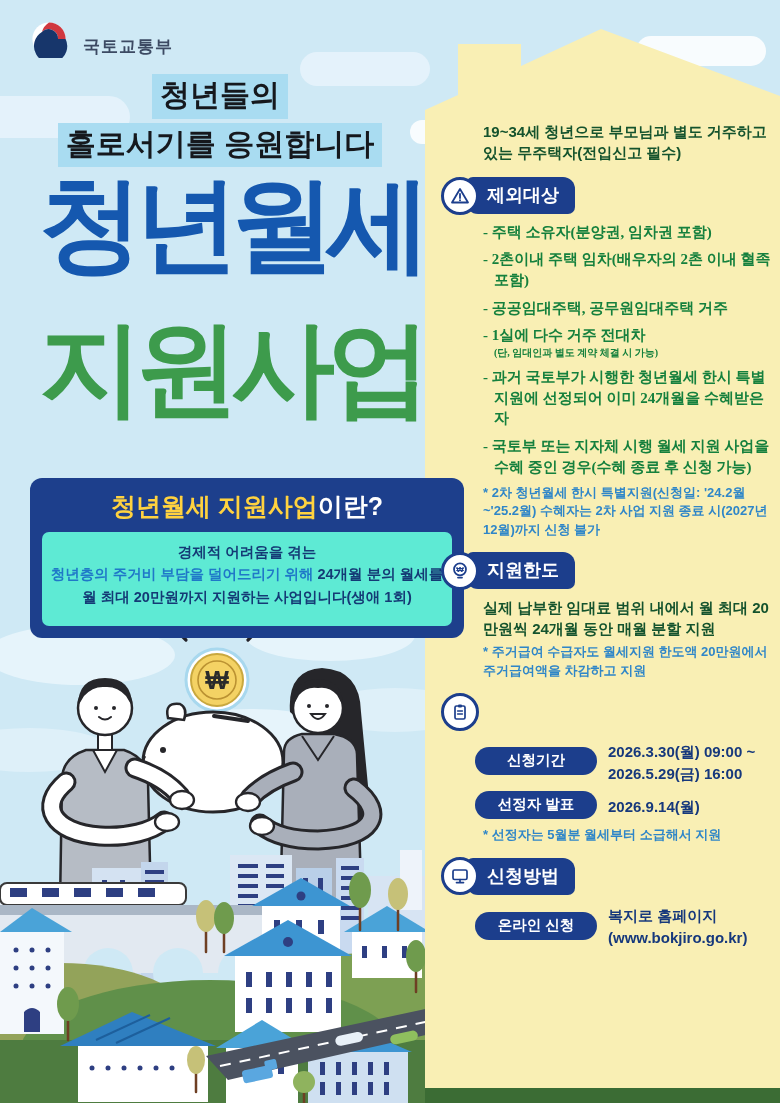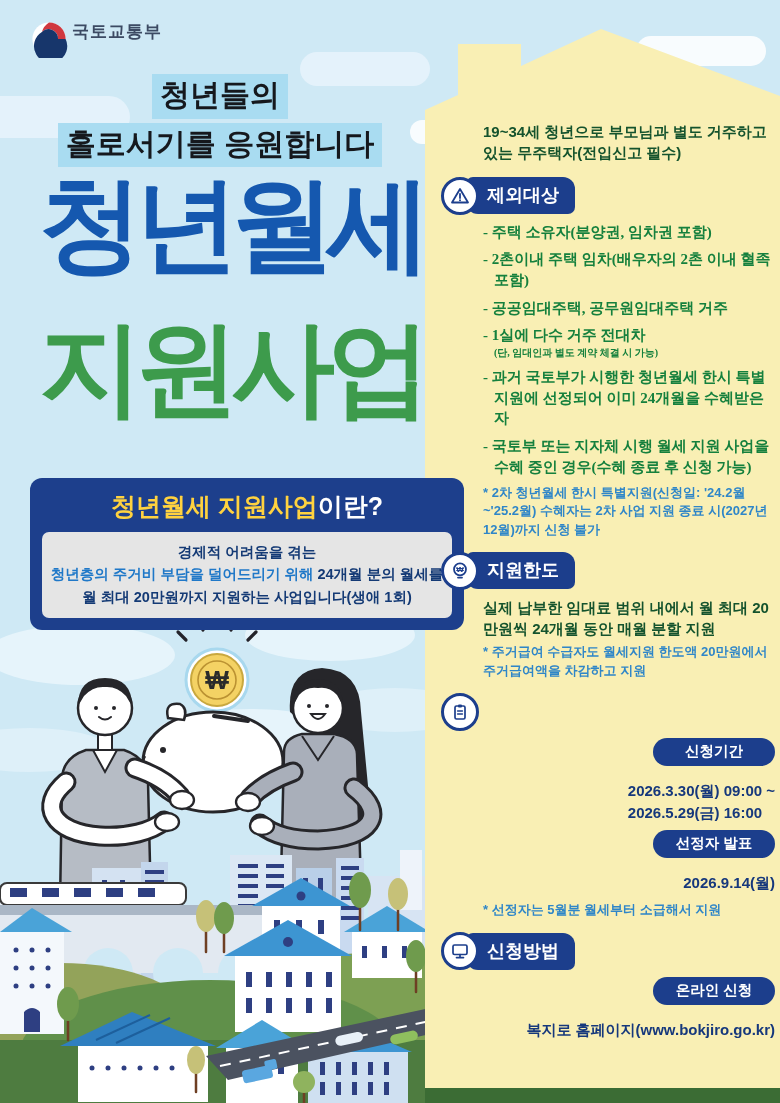--- a/index.html
+++ b/index.html
@@ -1,57 +1,57 @@
 <!DOCTYPE html>
 <html><head>
 <meta charset="utf-8">
 <style>
   html,body{margin:0;padding:0;}
   body{font-family:"Liberation Sans","DejaVu Sans",sans-serif;}
   #poster{position:relative;width:780px;height:1103px;overflow:hidden;background:#cfe9f5;}
   .abs{position:absolute;}
 
   
-  .logo{left:30px;top:20px;display:flex;align-items:flex-start;gap:4px;z-index:3;}
+  .logo{left:30px;top:20px;display:flex;align-items:flex-end;gap:15px;z-index:3;}
   .logo-text{font-size:17px;font-weight:bold;color:#3c4a63;letter-spacing:1px;}
 
   .slogan{left:0;top:74px;width:440px;text-align:center;z-index:3;line-height:1.35;}
   .slogan .hl{display:inline-block;background:#a9dcf1;padding:1px 8px 3px;font-size:30px;font-weight:800;color:#15181d;}
   .slogan .row2{margin-top:4px;}
 
   .big-title{left:15px;width:432px;text-align:center;font-weight:900;font-size:104px;
              letter-spacing:-8px;line-height:1;z-index:3;}
   .title1{top:172px;color:#1558af;}
   .title2{top:316px;color:#3d9b4c;}
 
   .about-box{left:30px;top:478px;width:434px;background:#1d3f8c;border-radius:12px;z-index:3;
              box-sizing:border-box;padding:10px 12px 12px;}
   .about-head{text-align:center;font-size:25px;font-weight:800;color:#fff;margin:2px 0 9px;}
   .about-head .em{color:#ffd23f;}
-  .about-body{background:#e5e5e5;border-radius:7px;padding:9px 6px 10px;text-align:center;
+  .about-body{background:#5eead4;border-radius:7px;padding:9px 6px 18px;text-align:center;
               font-size:14.5px;font-weight:bold;color:#143a75;line-height:1.55;}
   .about-body .em{color:#1f78c8;}
 
   
   .panel-content{left:441px;top:121px;width:334px;z-index:4;}
   .section{margin-bottom:13px;}
   .sec-head{display:flex;align-items:center;margin-bottom:7px;}
   .sec-icon{width:38px;height:38px;border-radius:50%;background:#fff;border:3px solid #1c3e8c;
             box-sizing:border-box;display:flex;align-items:center;justify-content:center;flex:0 0 auto;z-index:1;}
   .sec-badge{margin-left:-13px;background:#1c3e8c;color:#fff;font-size:18px;font-weight:800;
              padding:6px 16px 7px 21px;border-radius:7px 12px 7px 12px;white-space:nowrap;}
   .sec-body{padding-left:42px;font-size:15px;font-weight:bold;color:#14532d;line-height:1.42;}
   .sec-note{padding-left:42px;font-size:13px;font-weight:bold;color:#2f86c8;line-height:1.4;margin-top:4px;white-space:pre-line;}
   .bullets{padding-left:42px;margin:2px 0 0;}
   .bullet{font-size:15px;font-weight:bold;color:#15803d;line-height:1.38;margin-bottom:7px;
           padding-left:11px;text-indent:-11px;font-family:Liberation Serif, serif;}
   .bullet::before{content:"- ";}
   .bullet .sub{display:block;padding-left:0;text-indent:0;font-size:10px;}
   .rows{padding-left:34px;}
-  .row{display:flex;gap:11px;margin:7px 0;align-items:flex-end;flex-direction:column;}
+  .row{display:flex;gap:11px;margin:7px 0;align-items:center;}
   .pill{background:#1c3e8c;color:#fff;font-size:14.5px;font-weight:800;border-radius:999px;
         padding:4px 10px 5px;min-width:102px;text-align:center;flex:0 0 auto;}
   .row-value{white-space:pre-line;font-size:15px;font-weight:bold;color:#16387c;line-height:1.45;padding-top:3px;}
 
   
   .cloud{background:#e4f2fb;border-radius:999px;z-index:0;}
   .cloud.w{background:#ffffff;opacity:.85;}
   svg text{font-family:"Liberation Sans","DejaVu Sans",sans-serif;}
 </style>
 </head>

